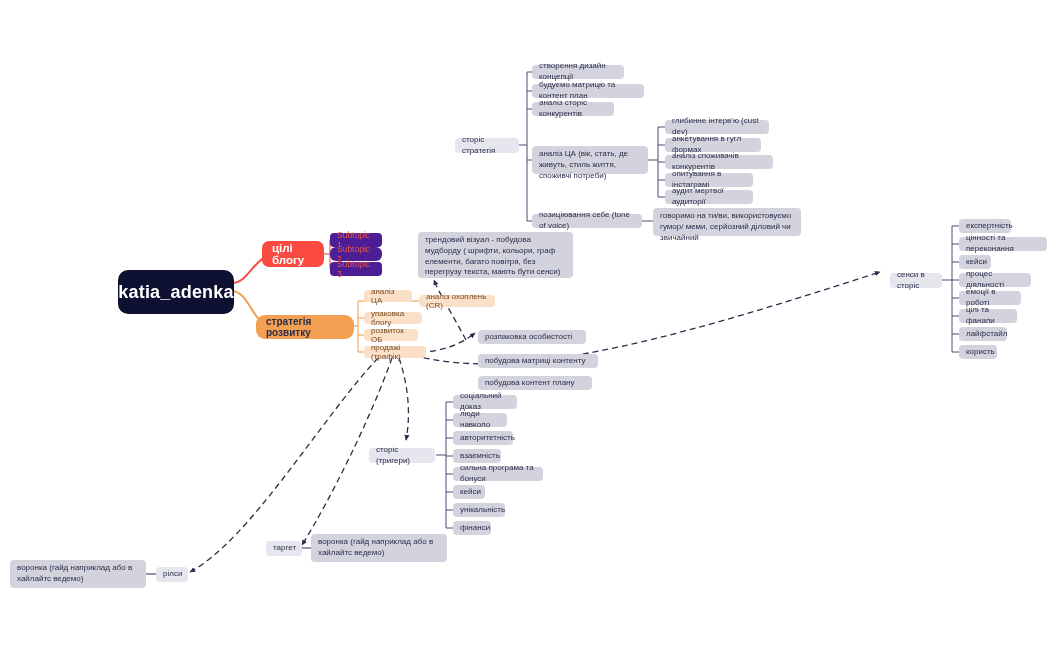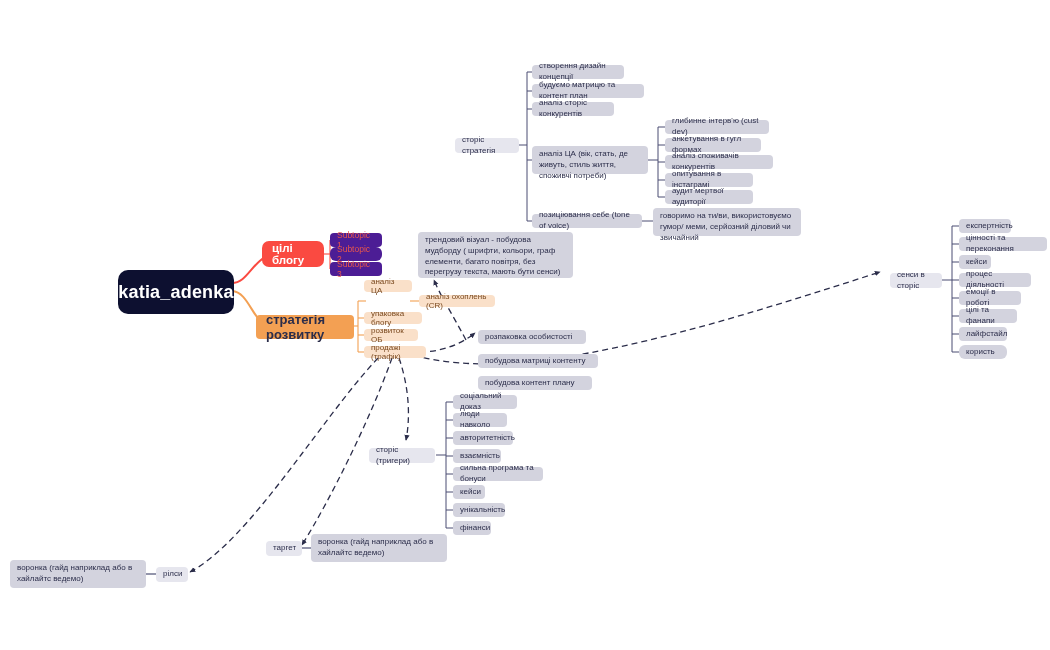--- a/index.html
+++ b/index.html
@@ -29,21 +29,21 @@
   
   .cat-red{
     background:#fa4a41;color:#ffffff;
     border-radius:7px;font-size:11.5px;font-weight:bold;
     display:flex;align-items:center;justify-content:center;
     padding:0 10px;
   }
   
   .cat-orange{
     background:#f3a053;color:#2b2d4a;
-    border-radius:4px;font-size:13px;font-weight:bold;
+    border-radius:9px;font-size:10px;font-weight:bold;
     display:flex;align-items:center;justify-content:center;
     padding:0 10px;
   }
   
   .chip-pink{
     background:#4c1d95;color:#e8564c;
     border-radius:4px;font-size:8.5px;
     display:flex;align-items:center;
     padding:0 7px;
   }
@@ -169,21 +169,21 @@
   </svg>
 
   <div class="node root" style="left:118px;top:270px;width:116px;height:44px;">katia_adenka</div>
 
   <div class="node cat-red" style="left:262px;top:241px;width:62px;height:26px;">цілі блогу</div>
   <div class="node chip-pink" style="left:330px;top:233px;width:52px;height:14px;">Subtopic 1</div>
   <div class="node chip-pink" style="left:330px;top:247px;width:52px;height:14px;border-radius:6px;">Subtopic 2</div>
   <div class="node chip-pink" style="left:330px;top:262px;width:52px;height:14px;">Subtopic 3</div>
 
   <div class="node cat-orange" style="left:256px;top:315px;width:98px;height:24px;">стратегія розвитку</div>
-  <div class="node chip-peach" style="left:364px;top:280px;width:48px;height:12px;">аналіз ЦА</div>
+  <div class="node chip-peach" style="left:364px;top:290px;width:48px;height:12px;">аналіз ЦА</div>
   <div class="node chip-peach" style="left:364px;top:312px;width:58px;height:12px;">упаковка блогу</div>
   <div class="node chip-peach" style="left:364px;top:329px;width:54px;height:12px;">розвиток ОБ</div>
   <div class="node chip-peach" style="left:364px;top:346px;width:62px;height:12px;">продажі (трафік)</div>
   <div class="node chip-peach" style="left:419px;top:295px;width:76px;height:12px;">аналіз охоплень (CR)</div>
 
   <div class="node chip-lite" style="left:455px;top:138px;width:64px;height:15px;">сторіс стратегія</div>
 
   <div class="node chip-grey" style="left:532px;top:65px;width:92px;height:14px;">створення дизайн концепції</div>
   <div class="node chip-grey" style="left:532px;top:84px;width:112px;height:14px;">будуємо матрицю та контент план</div>
   <div class="node chip-grey" style="left:532px;top:102px;width:82px;height:14px;">аналіз сторіс конкурентів</div>
@@ -205,21 +205,21 @@
   <div class="node chip-grey" style="left:478px;top:376px;width:114px;height:14px;">побудова контент плану</div>
 
   <div class="node chip-lite" style="left:890px;top:273px;width:52px;height:15px;">сенси в сторіс</div>
   <div class="node chip-grey" style="left:959px;top:219px;width:52px;height:14px;">експертність</div>
   <div class="node chip-grey" style="left:959px;top:237px;width:88px;height:14px;">цінності та переконання</div>
   <div class="node chip-grey" style="left:959px;top:255px;width:32px;height:14px;">кейси</div>
   <div class="node chip-grey" style="left:959px;top:273px;width:72px;height:14px;">процес діяльності</div>
   <div class="node chip-grey" style="left:959px;top:291px;width:62px;height:14px;">емоції в роботі</div>
   <div class="node chip-grey" style="left:959px;top:309px;width:58px;height:14px;">цілі та фанапи</div>
   <div class="node chip-grey" style="left:959px;top:327px;width:48px;height:14px;">лайфстайл</div>
-  <div class="node chip-grey" style="left:959px;top:345px;width:48px;height:14px;border-radius:6px;">користь</div>
+  <div class="node chip-grey" style="left:959px;top:345px;width:38px;height:14px;">користь</div>
 
   <div class="node chip-lite" style="left:369px;top:448px;width:66px;height:15px;">сторіс (тригери)</div>
   <div class="node chip-grey" style="left:453px;top:395px;width:64px;height:14px;">соціальний доказ</div>
   <div class="node chip-grey" style="left:453px;top:413px;width:54px;height:14px;">люди навколо</div>
   <div class="node chip-grey" style="left:453px;top:431px;width:60px;height:14px;">авторитетність</div>
   <div class="node chip-grey" style="left:453px;top:449px;width:48px;height:14px;">взаємність</div>
   <div class="node chip-grey" style="left:453px;top:467px;width:90px;height:14px;">сильна програма та бонуси</div>
   <div class="node chip-grey" style="left:453px;top:485px;width:32px;height:14px;">кейси</div>
   <div class="node chip-grey" style="left:453px;top:503px;width:52px;height:14px;">унікальність</div>
   <div class="node chip-grey" style="left:453px;top:521px;width:38px;height:14px;">фінанси</div>

